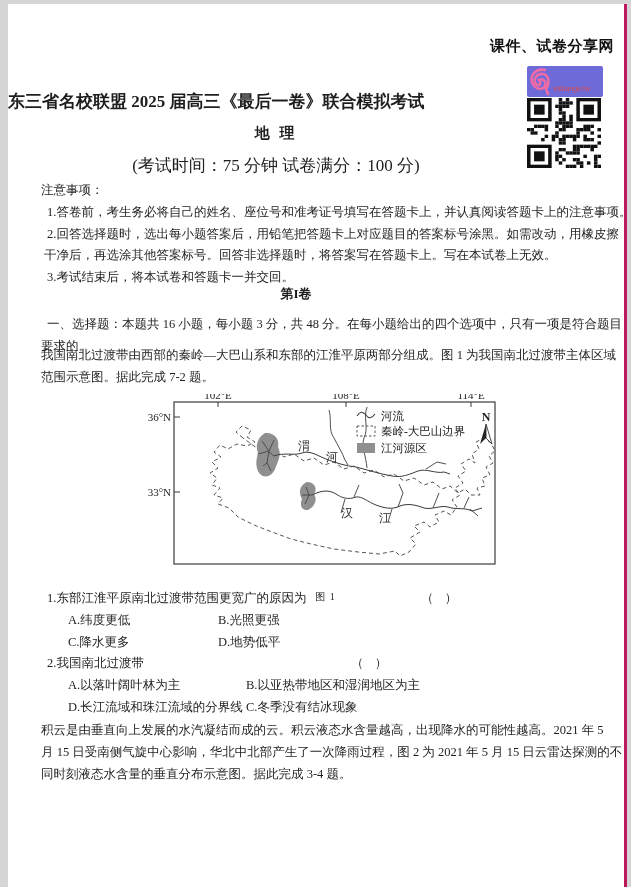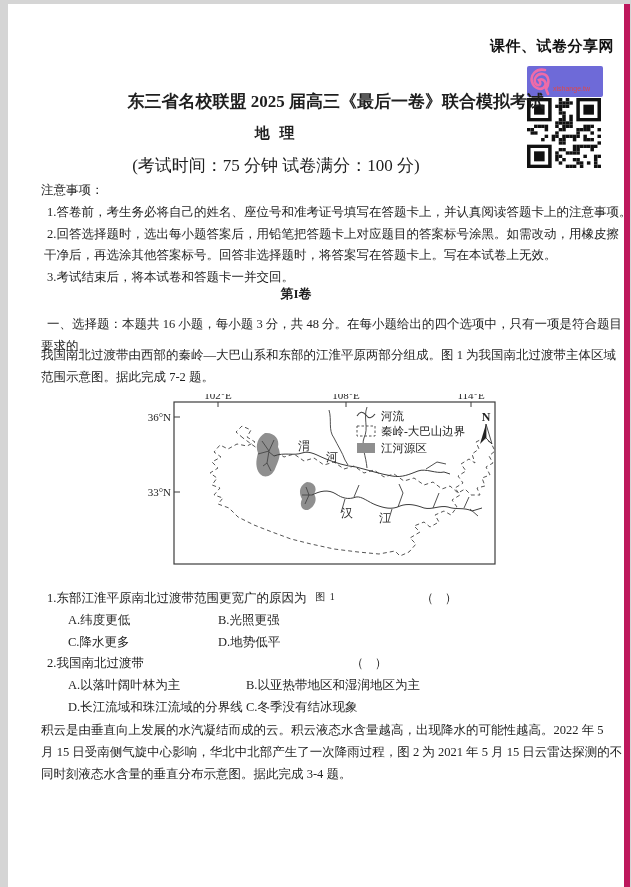--- a/index.html
+++ b/index.html
@@ -4,21 +4,21 @@
 <style>
   html,body{margin:0;padding:0;}
   body{
     width:631px;height:887px;position:relative;overflow:hidden;
     background:#d5d5d5;
     font-family:"Liberation Serif","DejaVu Serif",serif;
     color:#1e1e1e;
   }
   .page{
     position:absolute;left:8px;top:4px;width:616px;height:883px;
-    background:#fff;border-right:6px solid #be185d;
+    background:#fff;border-right:3px solid #be185d;
   }
   
   .share-site{
     position:absolute;top:33px;right:10px;
     font-family:"Liberation Sans","DejaVu Sans",sans-serif;
     font-weight:bold;font-size:15px;color:#111;letter-spacing:.5px;
   }
   .logo{
     position:absolute;left:519px;top:62px;width:76px;height:31px;
     background:#6e6ad8;border-radius:2px;overflow:hidden;
@@ -31,21 +31,21 @@
   .logo-url{
     position:absolute;left:26px;top:19px;font-size:7px;color:#e04848;
     font-family:"Liberation Sans",sans-serif;white-space:nowrap;
   }
   .qr{
     position:absolute;left:519px;top:94px;width:74px;height:70px;
     background:#fff;
   }
   
   .exam-title{
-    position:absolute;left:6px;right:80px;top:86px;text-align:right;
+    position:absolute;left:0;right:80px;top:86px;text-align:left;
     font-size:17px;font-weight:bold;white-space:nowrap;
   }
   .subject-title{
     position:absolute;left:0;right:80px;top:120px;text-align:center;
     font-size:15px;font-weight:bold;letter-spacing:3px;
   }
   .exam-info{
     position:absolute;left:0;right:80px;top:150px;text-align:center;
     font-size:17px;
   }
@@ -313,18 +313,18 @@
       <span class="opt">A.以落叶阔叶林为主</span>
       <span class="opt">B.以亚热带地区和湿润地区为主</span>
     </div>
     <div class="line opt-row q2">
       <span class="opt">D.长江流域和珠江流域的分界线</span>
       <span class="opt">C.冬季没有结冰现象</span>
     </div>
   </div>
 
   <div class="passage2-block">
-    <div class="line">积云是由垂直向上发展的水汽凝结而成的云。积云液态水含量越高，出现降水的可能性越高。2022 年 5</div>
+    <div class="line">积云是由垂直向上发展的水汽凝结而成的云。积云液态水含量越高，出现降水的可能性越高。2021 年 5</div>
     <div class="line">月 15 日受南侧气旋中心影响，华北中北部产生了一次降雨过程，图 2 为 2021 年 5 月 15 日云雷达探测的不</div>
     <div class="line">同时刻液态水含量的垂直分布示意图。据此完成 3-4 题。</div>
   </div>
 
 </div>
 
 </body></html>

